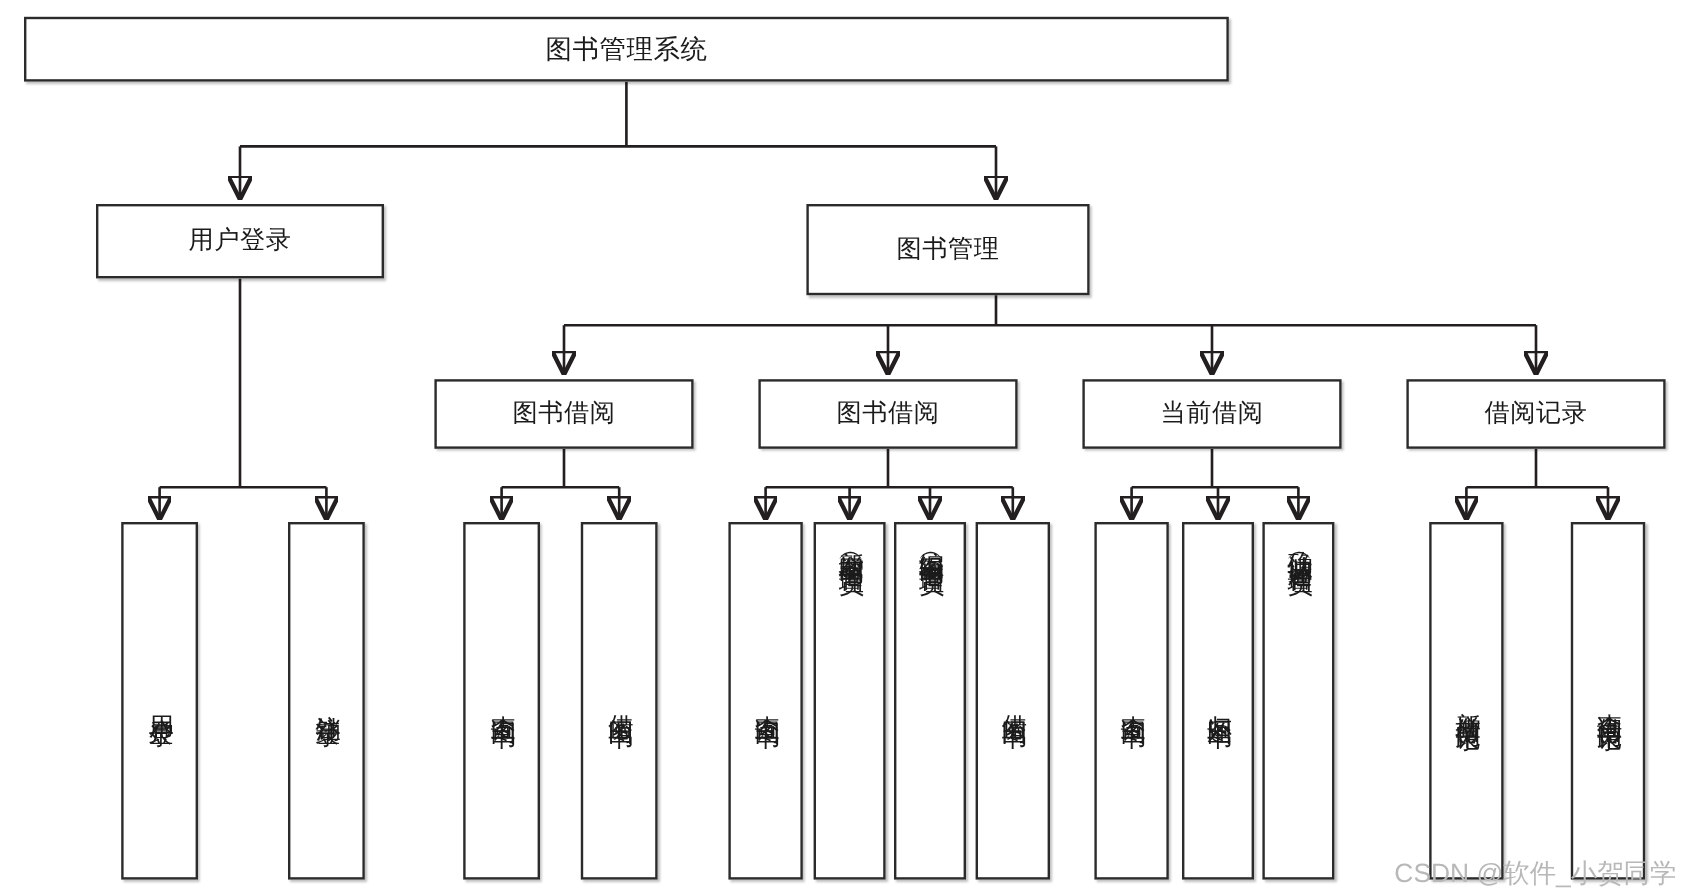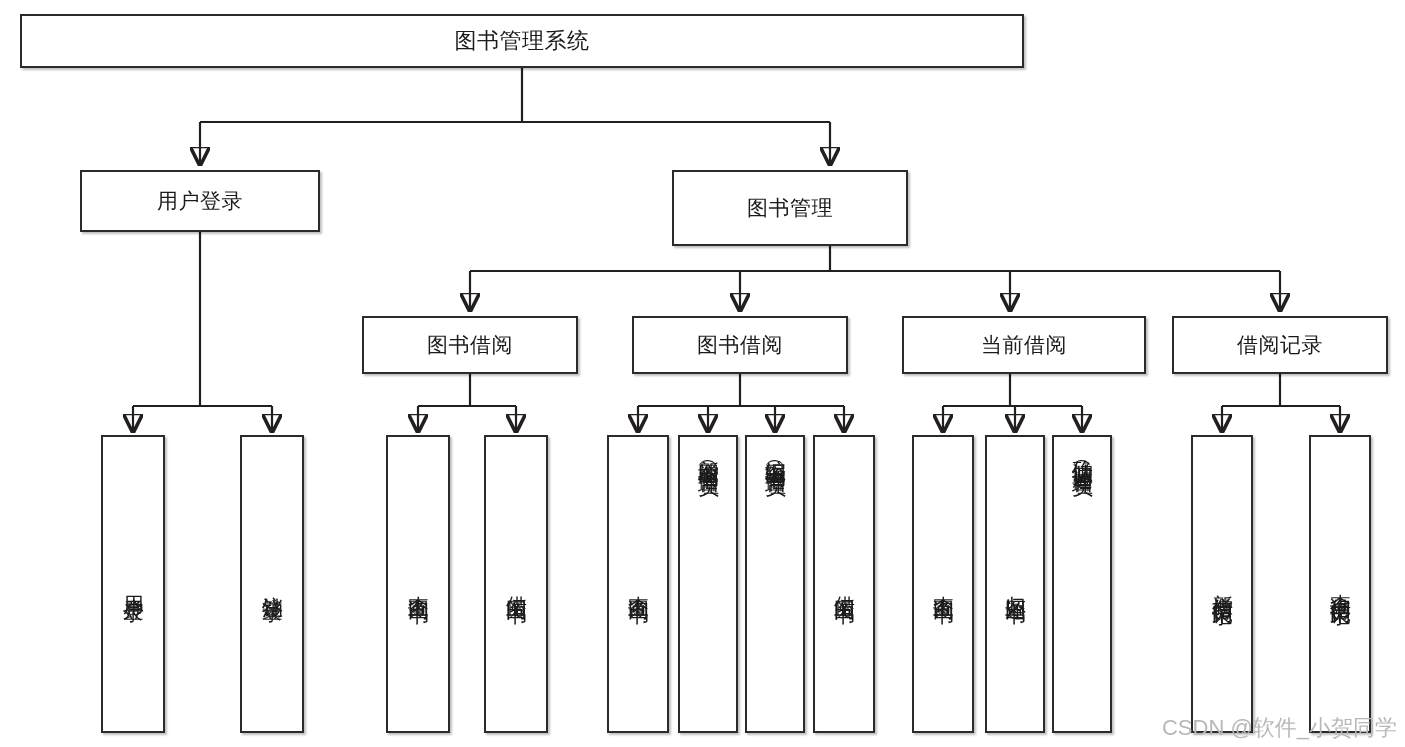--- a/index.html
+++ b/index.html
@@ -146,21 +146,21 @@
   <div class="node" style="left:672px;top:170px;width:236px;height:76px;">
     <span class="label">图书管理</span>
   </div>
 
   <div class="node" style="left:362px;top:316px;width:216px;height:58px;">
     <span class="label">图书借阅</span>
   </div>
   <div class="node" style="left:632px;top:316px;width:216px;height:58px;">
     <span class="label">图书借阅</span>
   </div>
-  <div class="node" style="left:902px;top:316px;width:244px;height:58px;">
+  <div class="node" style="left:902px;top:316px;width:216px;height:58px;">
     <span class="label">当前借阅</span>
   </div>
   <div class="node" style="left:1172px;top:316px;width:216px;height:58px;">
     <span class="label">借阅记录</span>
   </div>
 
   <div class="node leaf" style="left:101px;top:435px;width:64px;height:298px;">
     <span class="label">用户登录</span>
   </div>
   <div class="node leaf" style="left:240px;top:435px;width:64px;height:298px;">

